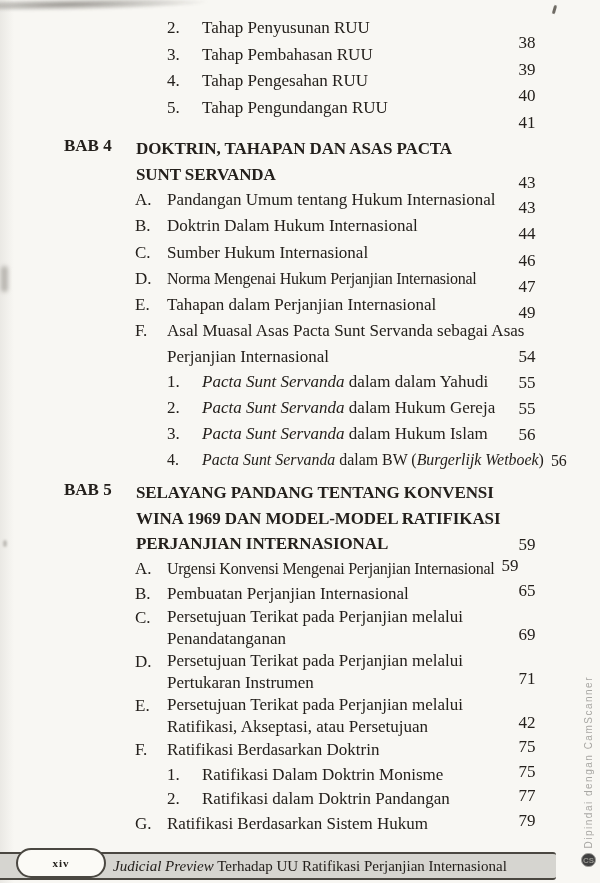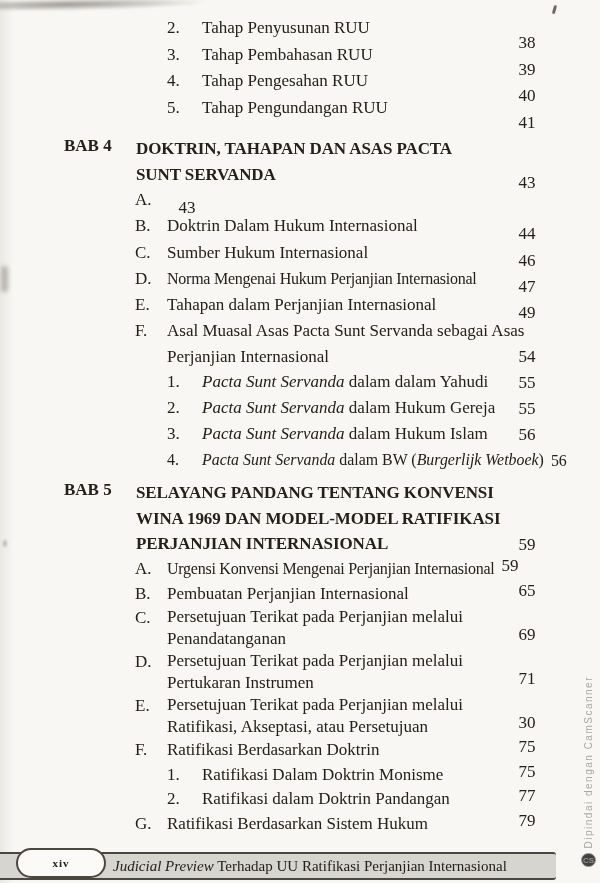--- a/index.html
+++ b/index.html
@@ -123,20 +123,21 @@
         <span class="bab-label">BAB 4</span>
         <span class="text lines">
           <span class="ln">DOKTRIN, TAHAPAN DAN ASAS PACTA</span>
           <span class="ln">SUNT SERVANDA</span>
         </span>
         <span class="pagenum">43</span>
       </div>
       <div class="items">
         <div class="row letter">
           <span class="marker">A.</span>
+          <span class="text">Pandangan Umum tentang Hukum Internasional</span>
           <span class="pagenum">43</span>
         </div>
         <div class="row letter">
           <span class="marker">B.</span>
           <span class="text">Doktrin Dalam Hukum Internasional</span>
           <span class="pagenum">44</span>
         </div>
         <div class="row letter">
           <span class="marker">C.</span>
           <span class="text">Sumber Hukum Internasional</span>
@@ -221,21 +222,21 @@
             <span class="ln">Pertukaran Instrumen</span>
           </span>
           <span class="pagenum">71</span>
         </div>
         <div class="row letter">
           <span class="marker">E.</span>
           <span class="text lines">
             <span class="ln">Persetujuan Terikat pada Perjanjian melalui</span>
             <span class="ln">Ratifikasi, Akseptasi, atau Persetujuan</span>
           </span>
-          <span class="pagenum">30</span>
+          <span class="pagenum">42</span>
         </div>
         <div class="row letter">
           <span class="marker">F.</span>
           <span class="text">Ratifikasi Berdasarkan Doktrin</span>
           <span class="pagenum">75</span>
         </div>
       </div>
       <div class="subs">
         <div class="row sub">
           <span class="marker">1.</span>

